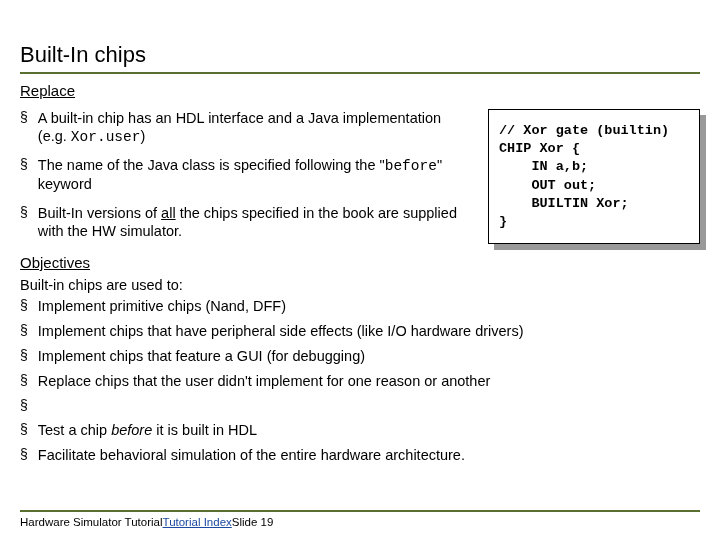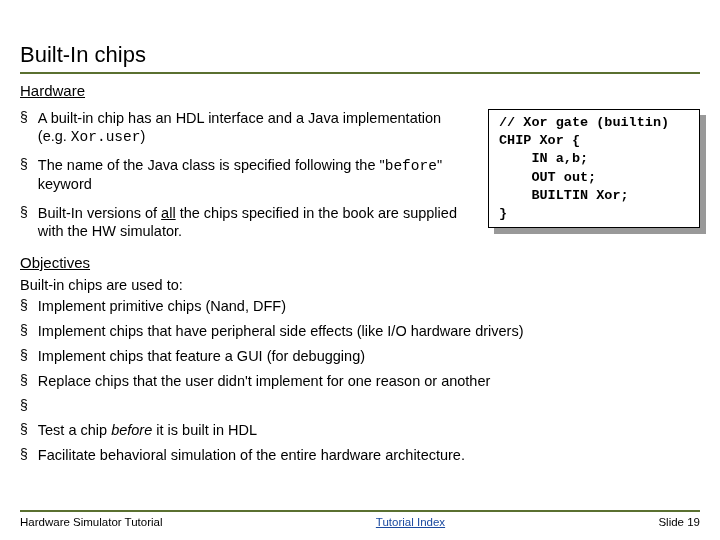--- a/index.html
+++ b/index.html
@@ -55,44 +55,43 @@
   .code-shadow {
     position: absolute;
     top: 6px; left: 6px;
     width: 100%; height: 100%;
     background: #999;
   }
   .code-box {
     position: relative;
     background: #fff;
     border: 1px solid #000;
-    padding: 4px 10px;
+    padding: 12px 10px;
     font-family: "Courier New", monospace;
     font-size: 13.5px;
     font-weight: bold;
     white-space: pre;
     line-height: 1.35;
   }
   .footer {
     position: absolute;
     left: 20px; right: 20px; bottom: 12px;
     border-top: 2px solid #5a7030;
     padding-top: 4px;
     display: flex;
-    justify-content: space-between;
     font-size: 11.5px;
   }
   .footer a { color: #1b4aa0; text-decoration: underline; }
 </style>
 </head>
 <body>
 
 <div class="title">Built-In chips</div>
 
-<div class="section-heading">Hardware</div>
+<div class="section-heading">Replace</div>
 
 <div class="two-col">
   <div class="left-col">
     <ul class="bullet-list">
       <li>
         <span class="bullet">§</span>
         <span>A built-in chip has an HDL interface and a Java implementation (e.g. <span class="mono">Xor.user</span>)</span>
       </li>
       <li>
         <span class="bullet">§</span>

